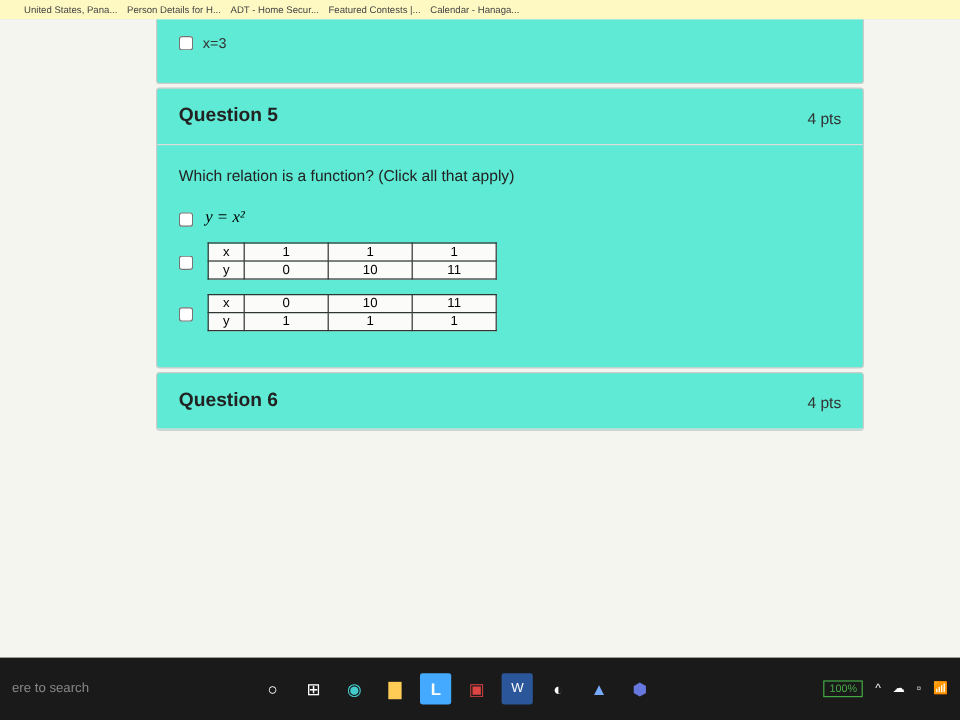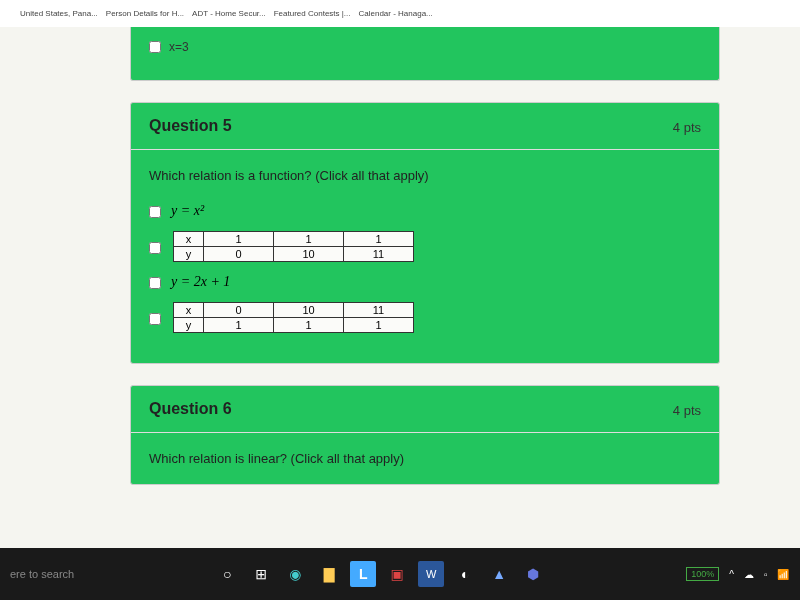--- a/index.html
+++ b/index.html
@@ -5,42 +5,42 @@
     * { margin: 0; padding: 0; box-sizing: border-box; }
     body {
       font-family: -apple-system, BlinkMacSystemFont, 'Segoe UI', Arial, sans-serif;
       background: #d4d0c8;
       width: 800px;
       height: 600px;
       overflow: hidden;
       position: relative;
     }
     .browser-tabs {
-      height: 27px;
-      background: #ffffff;
+      height: 16px;
+      background: #fef9c3;
       display: flex;
       align-items: center;
       gap: 8px;
       padding: 0 20px;
       font-size: 8px;
       color: #444;
       overflow: hidden;
     }
     .browser-tabs span { white-space: nowrap; }
     .content-area {
       background: #f5f5f0;
       height: 540px;
       padding: 0 80px 0 130px;
       overflow: hidden;
     }
     .question-card {
-      background: #22c55e;
+      background: #5eead4;
       border: 1px solid #ccc;
       border-radius: 3px;
-      margin-bottom: 21px;
+      margin-bottom: 3px;
     }
     .prev-question {
       padding: 5px 18px 18px 18px;
     }
     .checkbox-row {
       display: flex;
       align-items: center;
       gap: 8px;
       margin: 8px 0;
       font-size: 12px;
@@ -213,24 +213,20 @@
             <tr>
               <td>y</td>
               <td>0</td>
               <td>10</td>
               <td>11</td>
             </tr>
           </tbody>
             </table>
         </div>
 
-        <div class="option-row">
-          <input type="checkbox" style="">
-          <span class="equation">y = 2x + 1</span>
-        </div>
 
         <div class="option-row">
           <input type="checkbox" style="">
           <table class="mini-table">
             <tbody>
                 <tr>
               <td>x</td>
               <td>0</td>
               <td>10</td>
               <td>11</td>
@@ -251,23 +247,20 @@
   <div style="position:relative;">
     <span class="flag-wrap" style="top:14px; left:-22px;">
       <svg viewBox="0 0 16 18">
           <path d="M3 2 L3 16 M3 2 L12 2 L10 5 L12 8 L3 8" stroke="#ccc" stroke-width="1.5" fill="none"></path>
         </svg>
     </span>
     <div class="question-card">
       <div class="question-header">
         <span class="question-title">Question 6</span>
         <span class="points">4 pts</span>
-      </div>
-      <div class="question-body">
-        <div class="prompt-text" style="margin-bottom:0;">Which relation is linear? (Click all that apply)</div>
       </div>
     </div>
   </div>
 
 </div>
 
 <div class="taskbar">
   <div class="taskbar-left">ere to search</div>
   <div class="taskbar-center">
     <div class="taskbar-icon">○</div>

